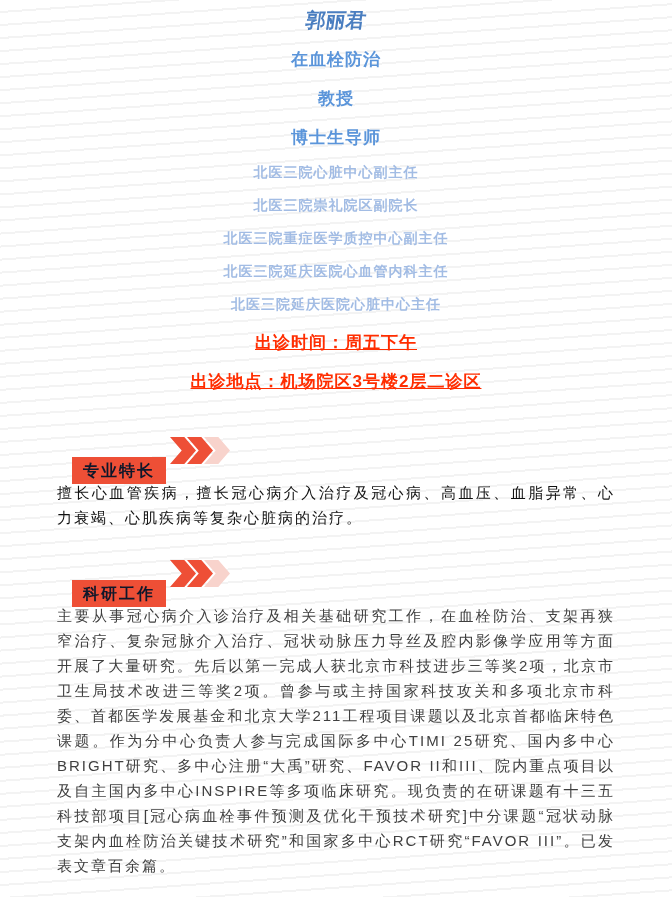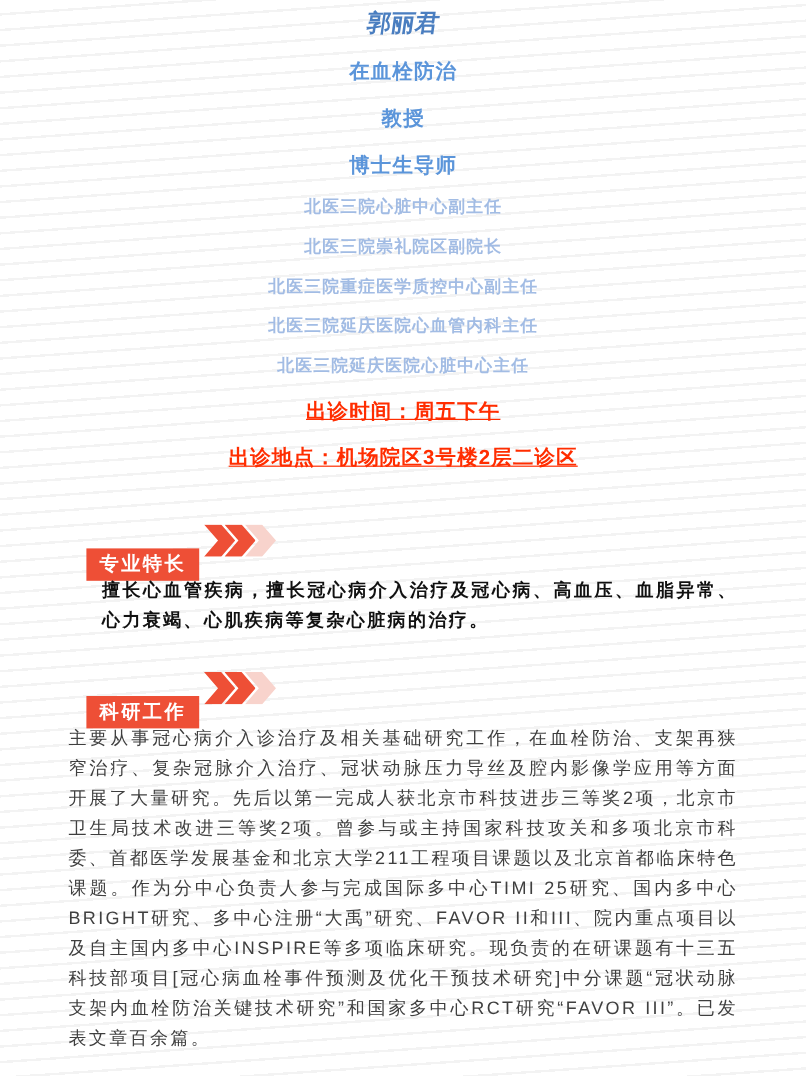--- a/index.html
+++ b/index.html
@@ -58,21 +58,21 @@
   
   .section{ padding:0 57px; }
   .section.specialty{ margin-top:45px; }
   .section.research{ margin-top:30px; }
   .section-head{
     display:flex; align-items:center;
     height:27px; margin-left:15px;
   }
   .badge{
     background:var(--badge-red);
-    color:#ffffff;
+    color:#0f172a;
     font-size:16px; font-weight:bold;
     letter-spacing:2px;
     height:27px; line-height:27px;
     padding:0 11px;
     white-space:nowrap;
     margin-top:40px;
   }
   .chev{
     width:26px; height:27px; flex:0 0 auto;
     clip-path:polygon(0 0, 55% 0, 100% 50%, 55% 100%, 0 100%, 45% 50%);
@@ -83,23 +83,22 @@
   .section-body{
     margin-top:16px;
     font-size:15px;
     line-height:25px;
     letter-spacing:2px;
     text-align:justify;
     text-justify:inter-character;
     color:var(--body-text);
   }
   .section-body.bold{
-    font-weight:bold;
+    font-weight:normal;
     color:var(--body-bold);
-    margin-left:28px;
   }
 </style>
 </head>
 <body>
 
 <div class="page">
 
   <div class="profile">
     <div class="name">
       <span class="skew">郭丽君</span>

